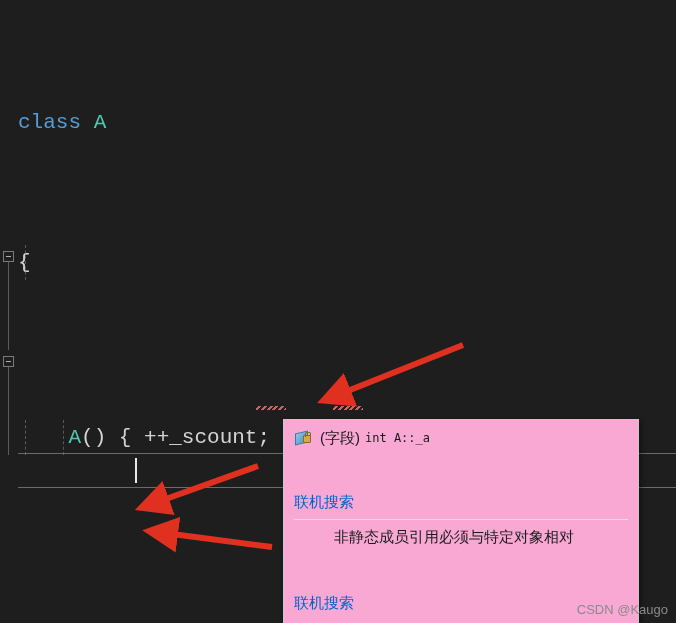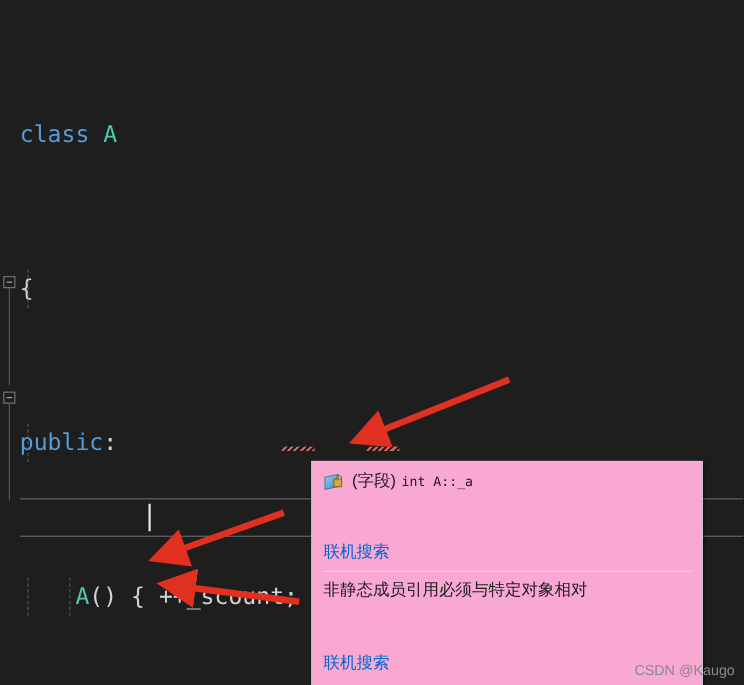--- a/index.html
+++ b/index.html
@@ -47,20 +47,21 @@
 
   .code {
     position: absolute;
     left: 18px; top: 0;
     width: 658px;
     height: 447px;
     font-size: 21px;
     line-height: 35px;
     white-space: pre;
     letter-spacing: 0px;
+    font-family: Liberation Mono, monospace;
   }
   .line {
     height: 35px;
     position: relative;
     padding-left: 0px;
   }
   .indent-guide {
     position: absolute;
     top: 0;
     width: 0;
@@ -158,20 +159,21 @@
     font-size: 15px;
     line-height: 26px;
     cursor: pointer;
     margin-top: 40px;
   }
   .tt-msg {
     font-size: 15px;
     color: #1a1a1a;
     line-height: 26px;
     margin-top: 2px;
+    margin-left: 40px;
   }
   .tt-sep {
     height: 1px;
     background: #e0e0e0;
     margin: 4px 0;
   }
 
   
   .arrow { position: absolute; }
 
@@ -195,21 +197,20 @@
     <div class="fold-box" style="top:356px;"></div>
     <div class="fold-line" style="top:367px; height:88px;"></div>
   </div>
 
   <div class="code">
 
     <div class="line"><span class="kw">class</span><span class="plain"> </span><span class="cls">A</span></div>
 
     <div class="line"><span class="indent-guide ig1"></span><span class="plain">{</span></div>
 
-    <div class="line"><span class="indent-guide ig1"></span><span class="kw">public</span><span class="plain">:</span></div>
 
     <div class="line"><span class="indent-guide ig1"></span><span class="indent-guide ig2"></span><span class="plain">    </span><span class="cls">A</span><span class="plain">() { ++_scount; }</span></div>
 
     
 
     
 
     
 
     

